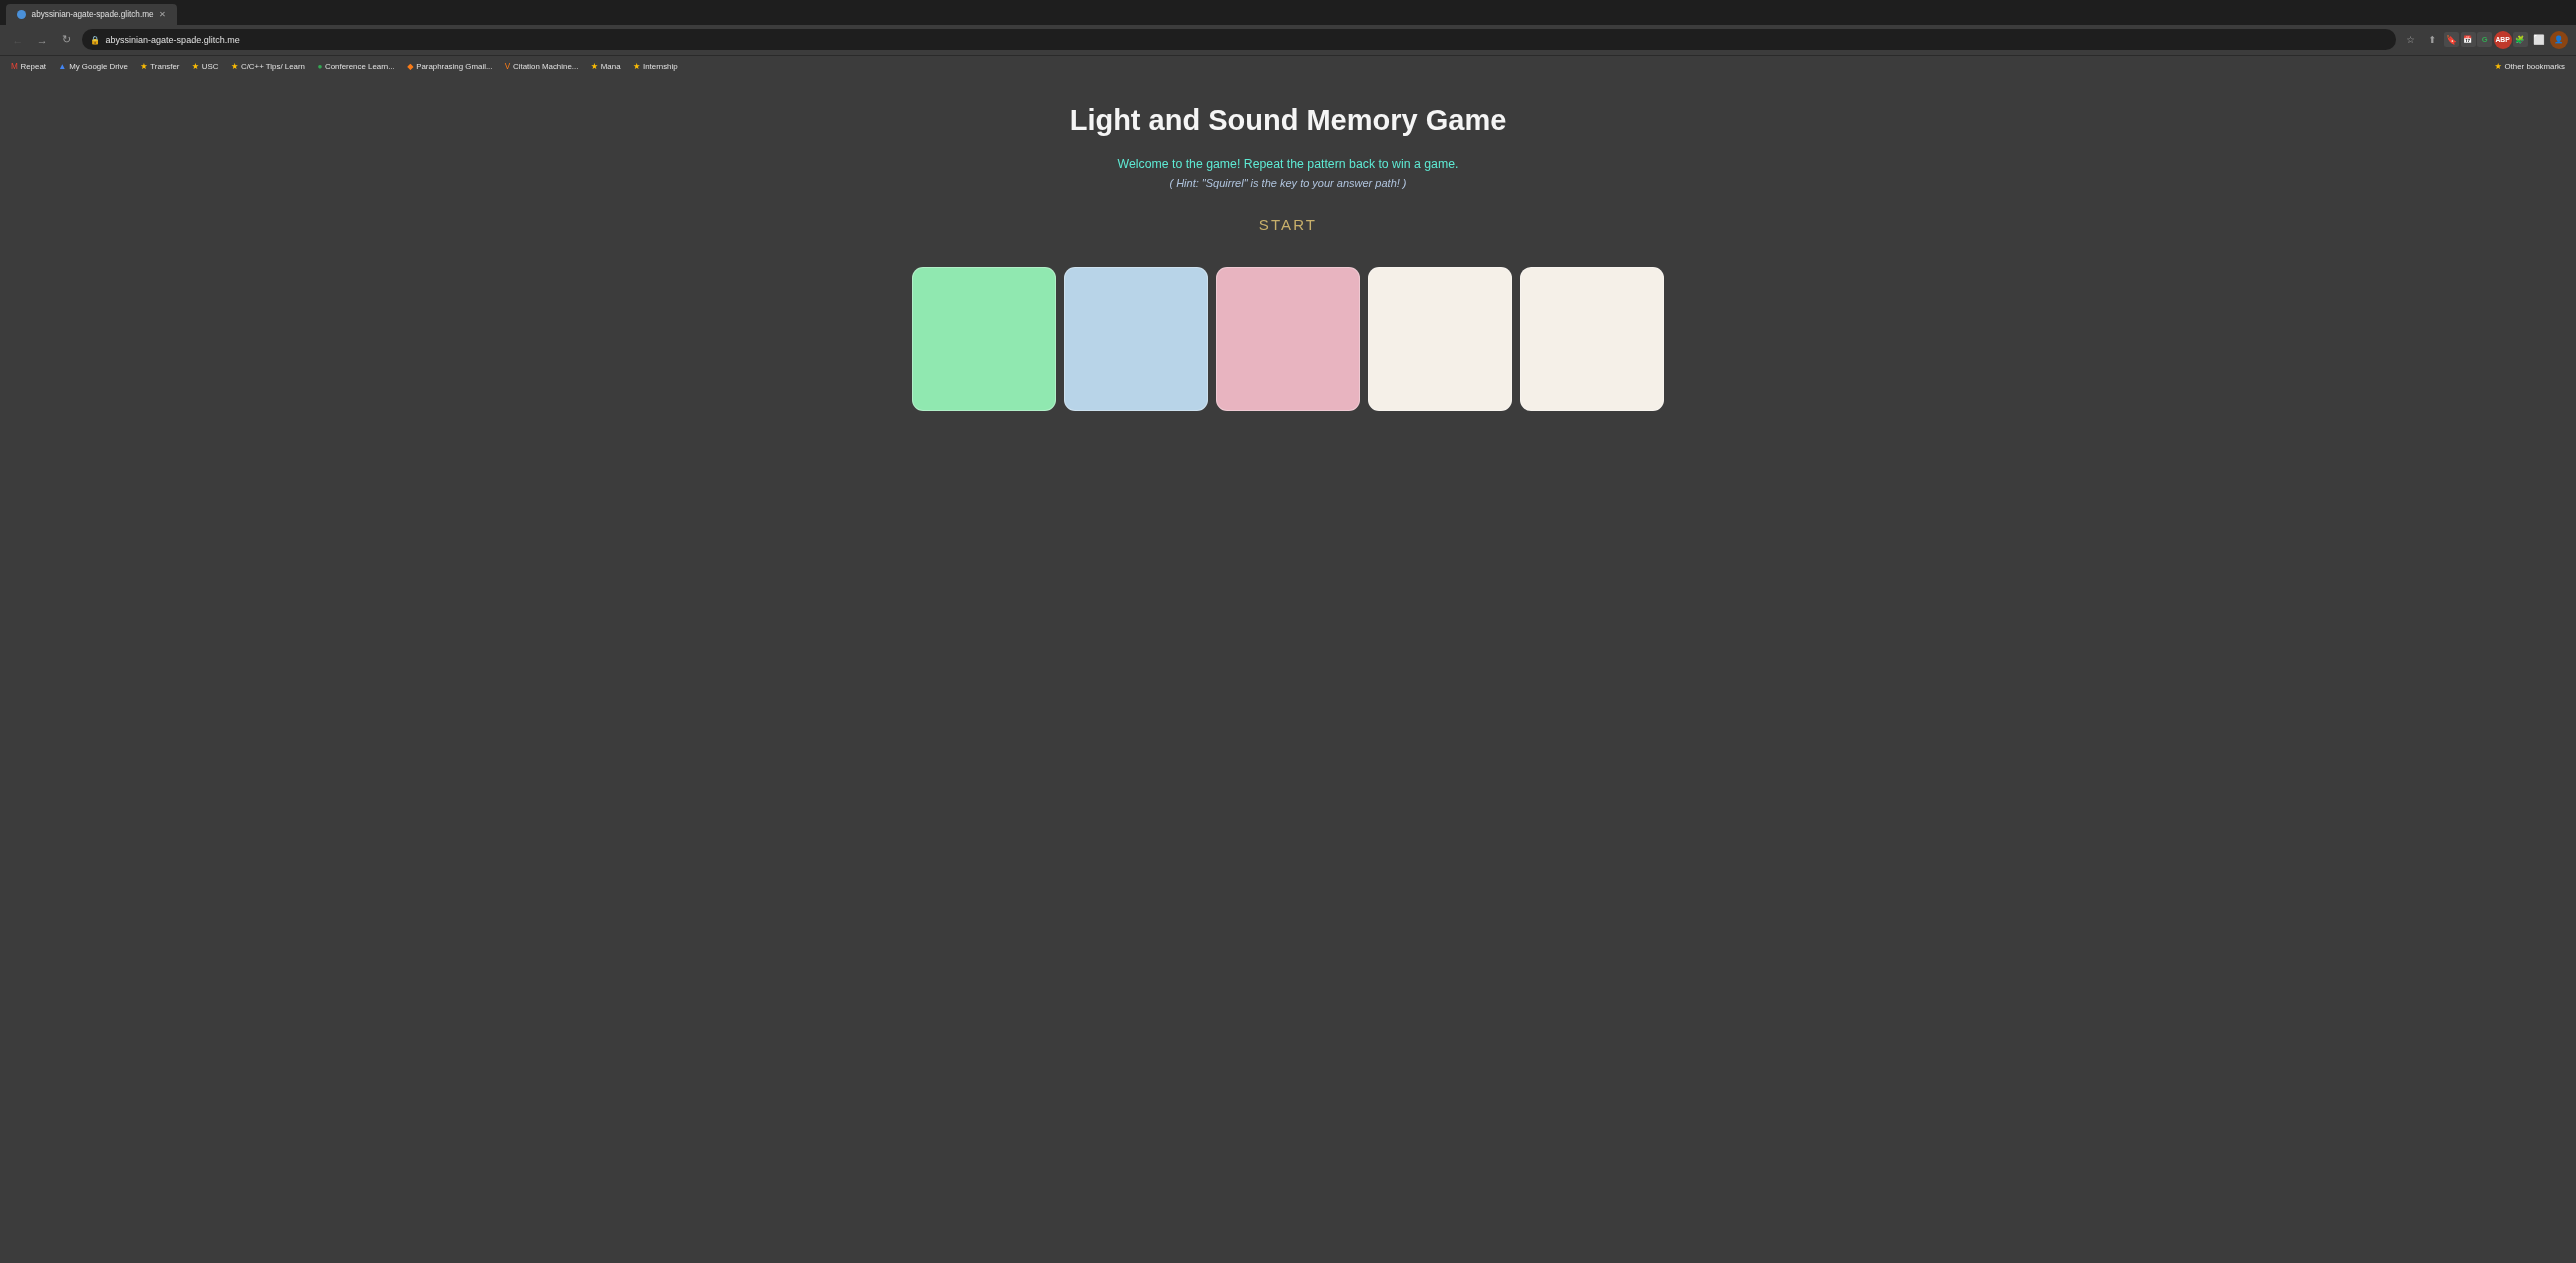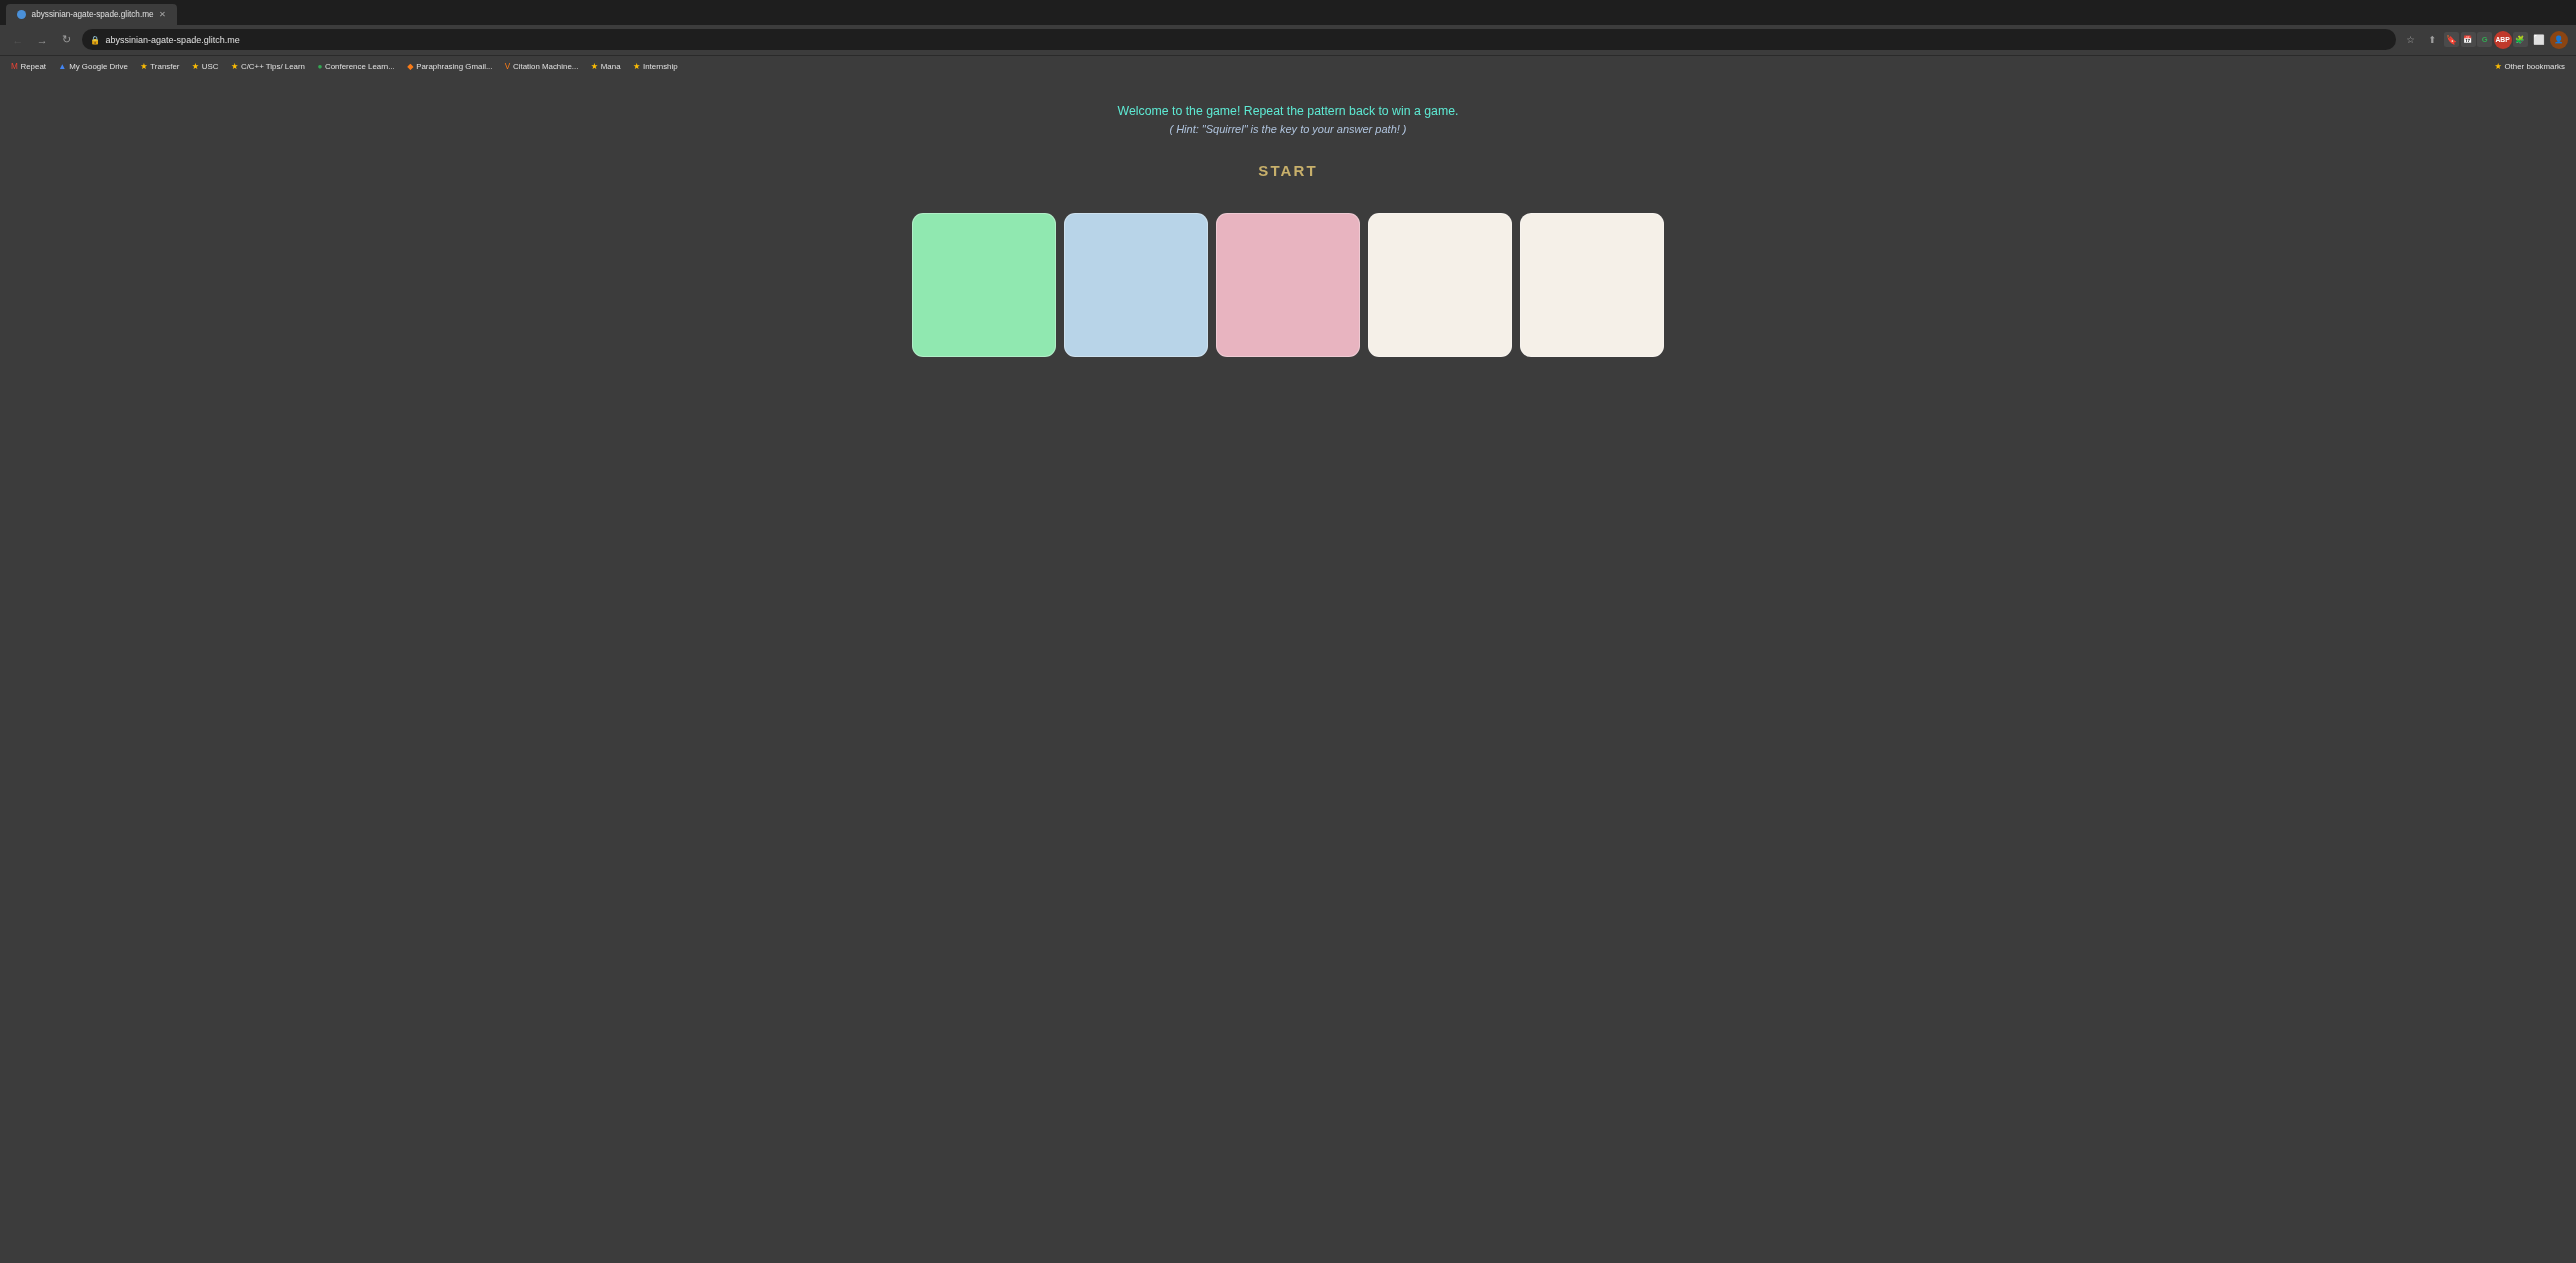--- a/index.html
+++ b/index.html
@@ -205,21 +205,21 @@
       color: #b0c4de;
       font-size: 11px;
       font-style: italic;
       text-align: center;
       margin-bottom: 27px;
     }
 
     .start-btn {
       color: #c8b06b;
       font-size: 15px;
-      font-weight: bold;
+      font-weight: normal;
       letter-spacing: 2.1px;
       background: transparent;
       border: none;
       cursor: pointer;
       margin-bottom: 34px;
     }
 
     .buttons-container {
       display: flex;
       gap: 8.2px;
@@ -355,20 +355,21 @@
     </a>
 
     <div class="other-bookmarks">
       <span class="bm-icon yellow">★</span>
       <span>Other bookmarks</span>
     </div>
   </div>
 </div>
 
 <div class="page-content">
+  <h1 class="game-title">Light and Sound Memory Game</h1>
   <p class="game-subtitle">Welcome to the game!   Repeat the pattern back to win a game.</p>
   <p class="game-hint">( Hint: "Squirrel" is the key to your answer path! )</p>
 
   <button class="start-btn">START</button>
 
   <div class="buttons-container">
     <button class="game-button btn-green"></button>
     <button class="game-button btn-blue"></button>
     <button class="game-button btn-pink"></button>
     <button class="game-button btn-cream1"></button>

